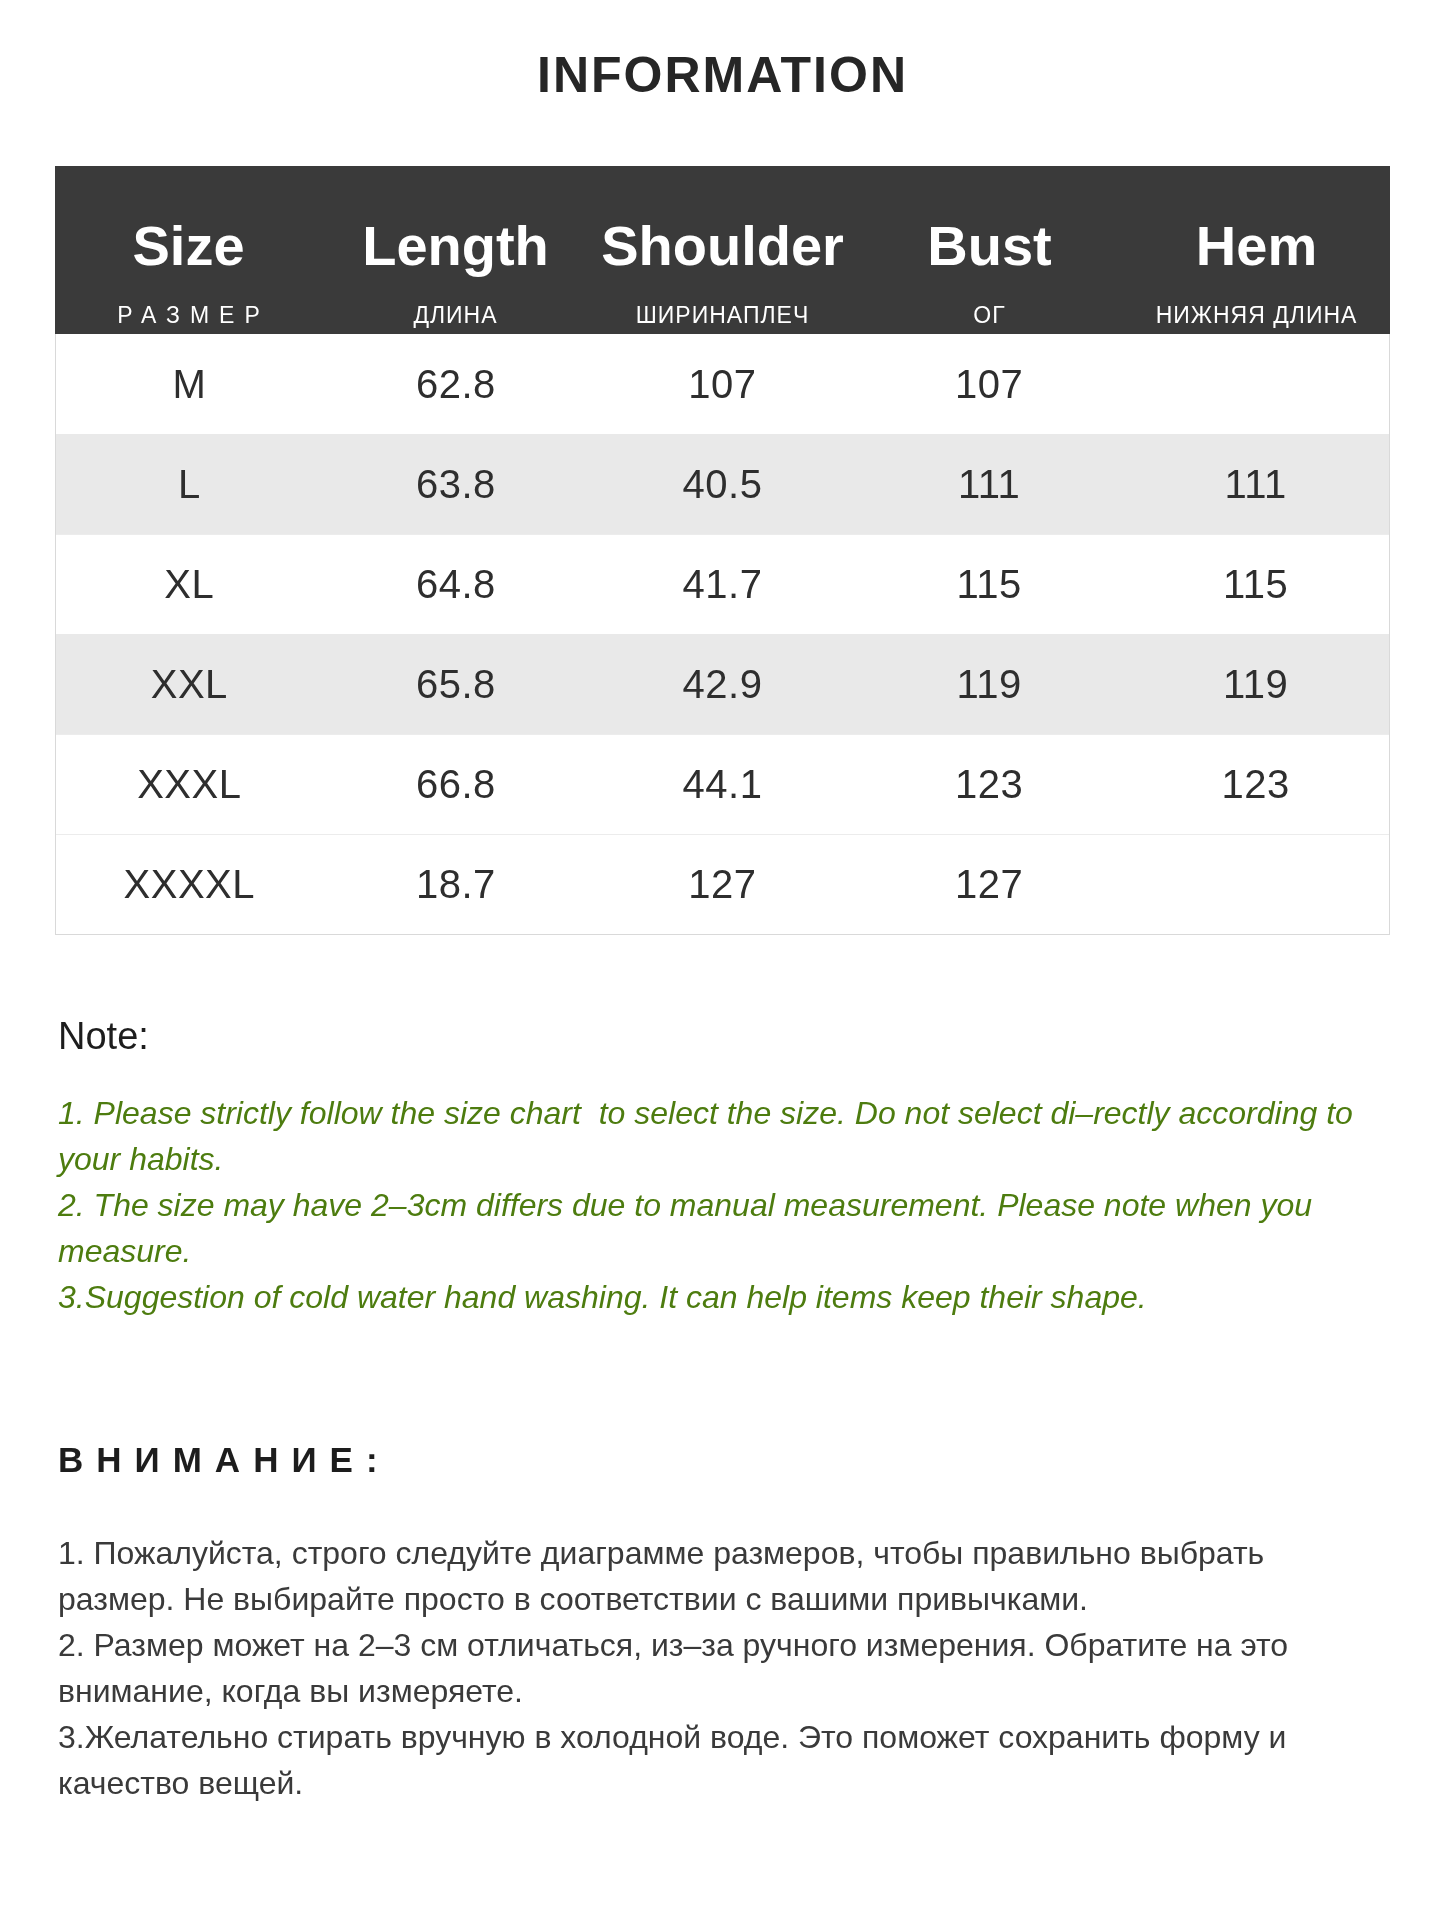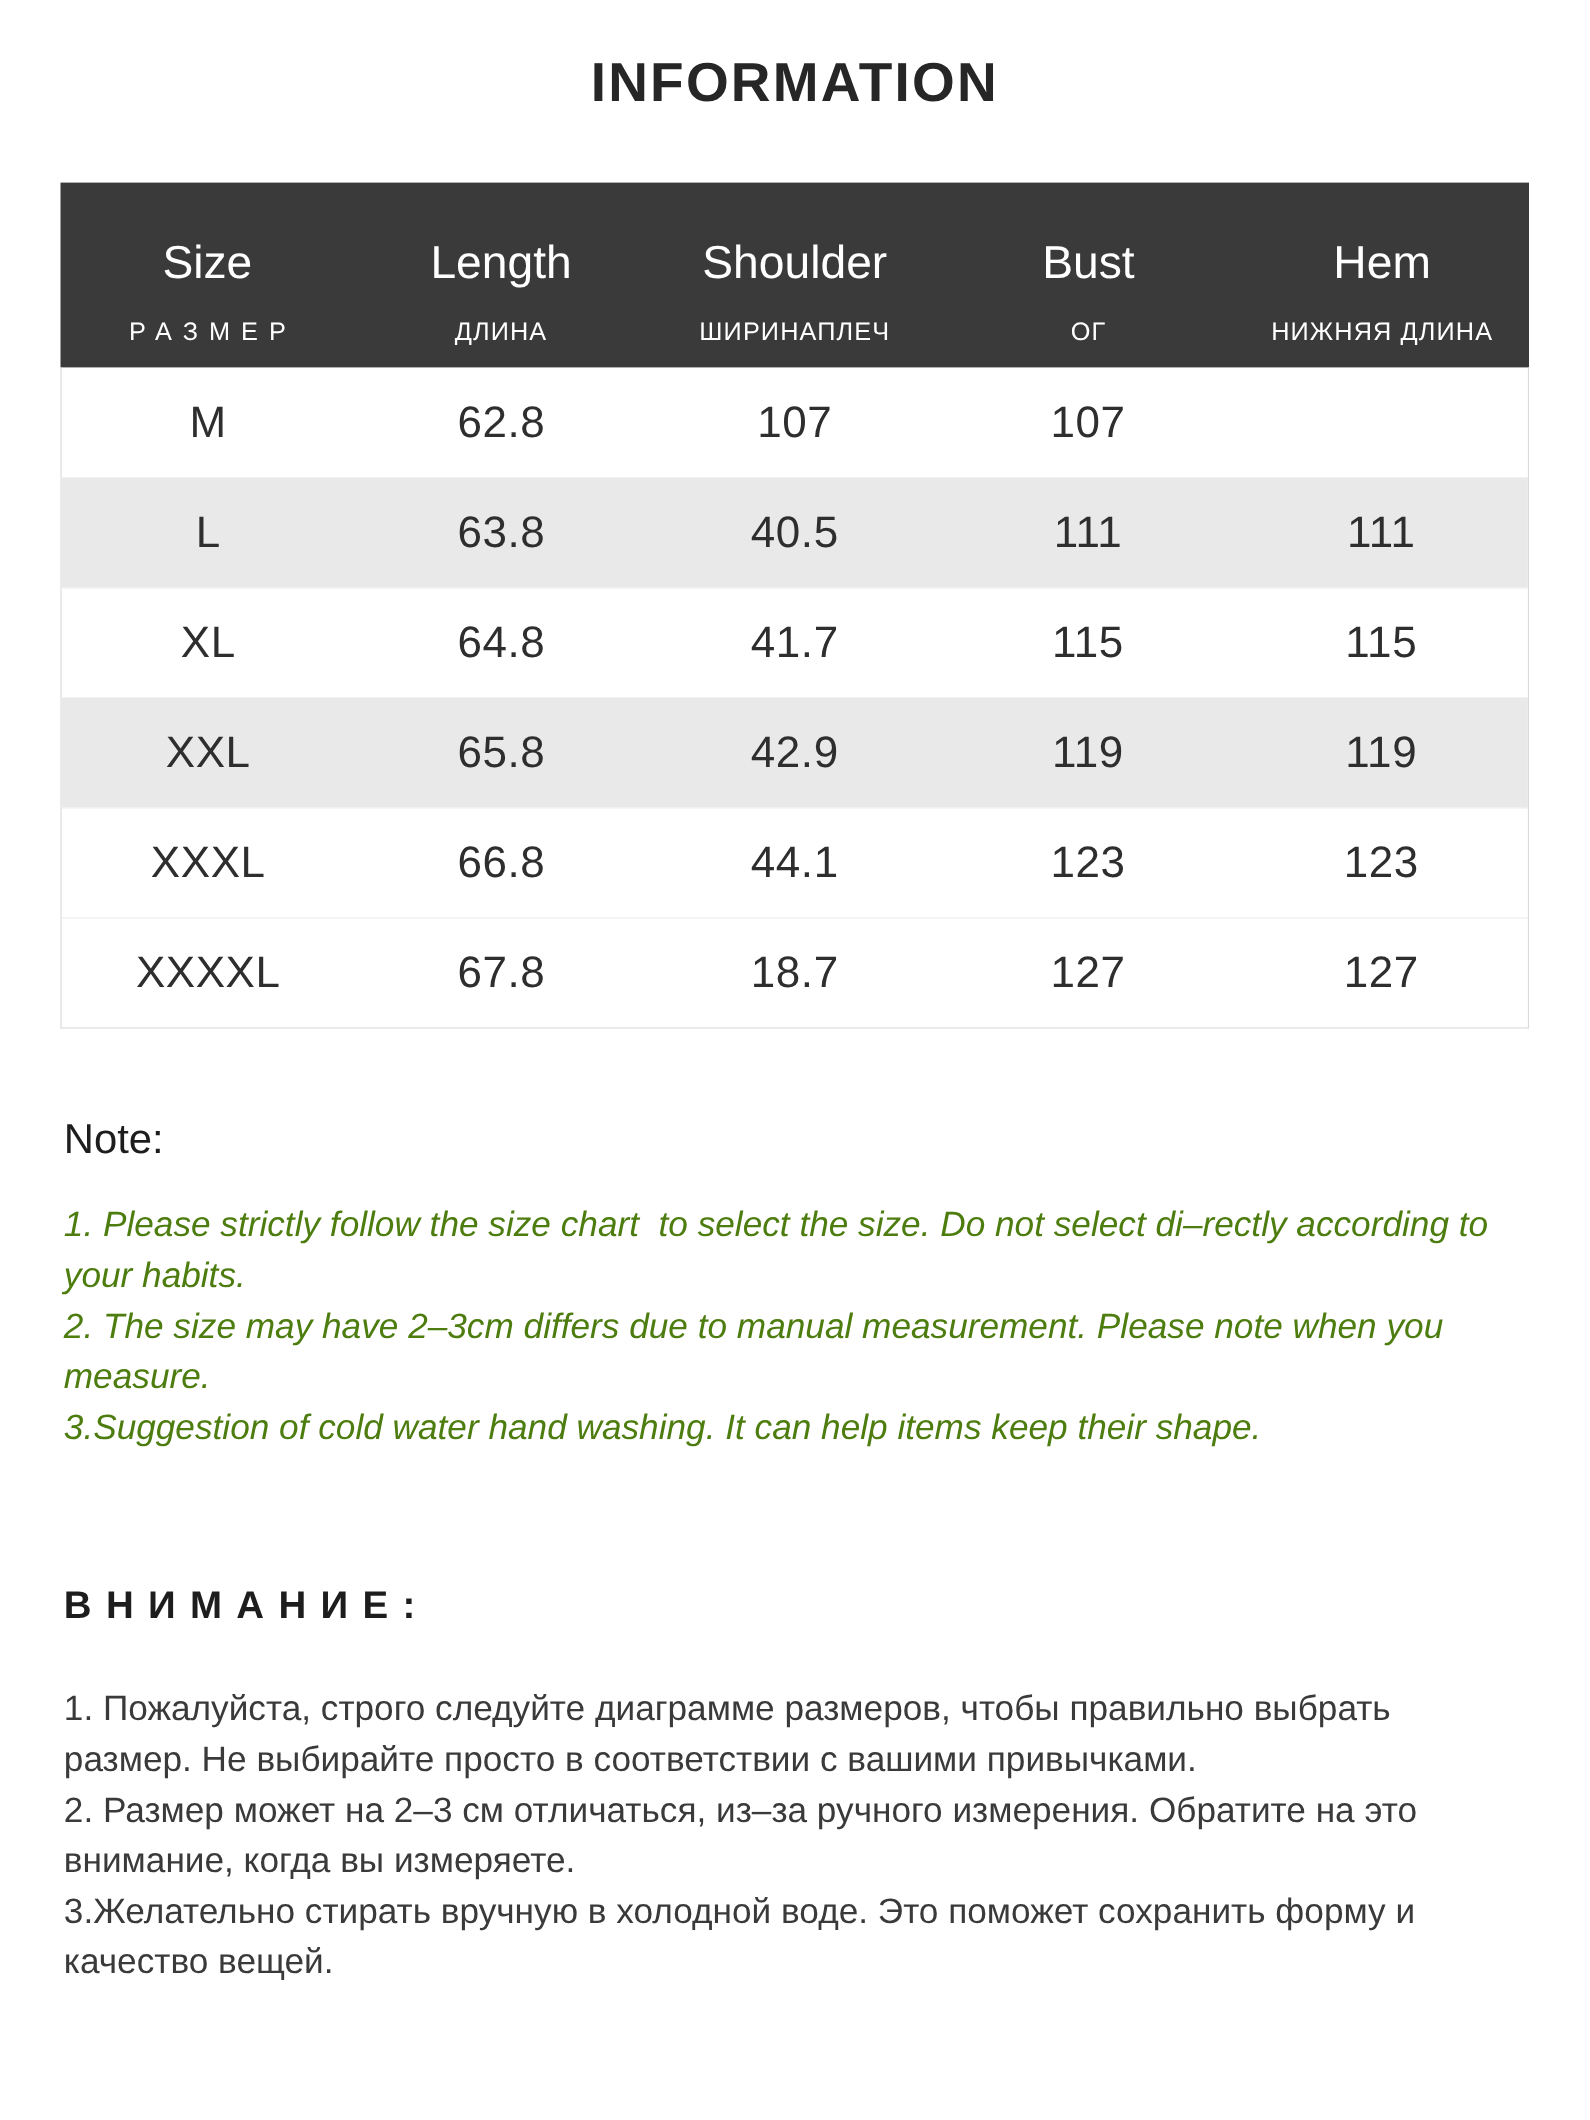--- a/index.html
+++ b/index.html
@@ -32,21 +32,21 @@
     color: var(--header-text, #ffffff);
     height: 168px;
   }
   .th {
     display: flex;
     flex-direction: column;
     align-items: center;
     padding-top: 52px;
     gap: 30px;
   }
-  .th-en { font-size: 42px; font-weight: 400; line-height: 1; }
+  .th-en { font-size: 56px; font-weight: 700; line-height: 1; }
   .th-ru { font-size: 23px; font-weight: 400; letter-spacing: 1px; line-height: 1; }
   .th-ru-spaced { letter-spacing: 10px; padding-left: 10px; }
 
   .tbody { border: 1px solid #d9d9d9; border-top: none; }
   .tr {
     display: grid;
     grid-template-columns: repeat(5, 1fr);
     height: 100px;
     align-items: center;
     border-top: 1px solid #ececec;
@@ -152,21 +152,20 @@
     </div>
     <div class="tr">
       <div class="td">XXXL</div>
       <div class="td">66.8</div>
       <div class="td">44.1</div>
       <div class="td">123</div>
       <div class="td">123</div>
     </div>
     <div class="tr">
       <div class="td">XXXXL</div>
-      <div class="td">67.8</div>
       <div class="td">18.7</div>
       <div class="td">127</div>
       <div class="td">127</div>
     </div>
   </div>
 </div>
 
 <div class="notes-en">
   <div class="note-heading">Note:</div>
   <div class="note-items">

